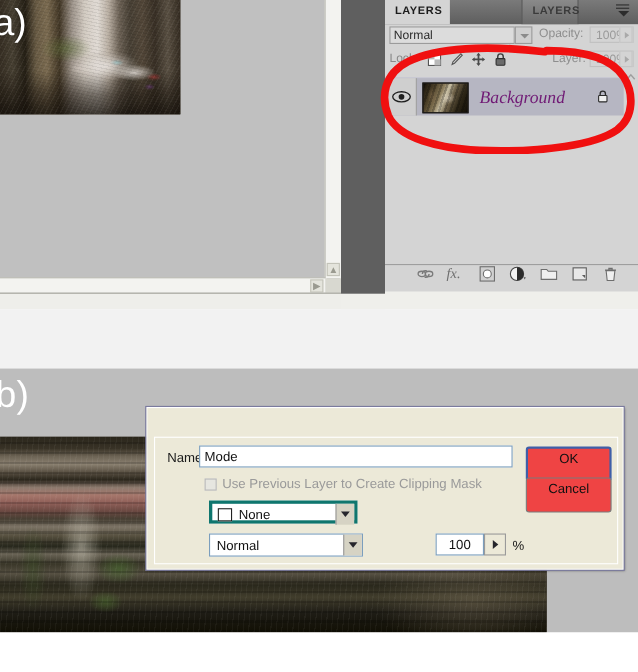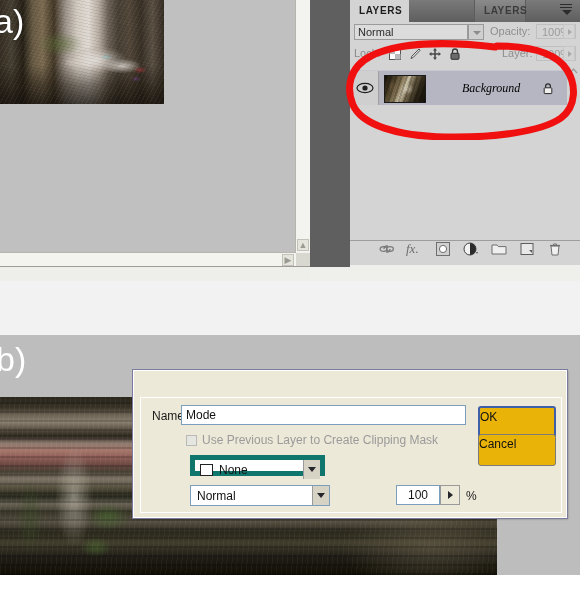--- a/index.html
+++ b/index.html
@@ -105,22 +105,22 @@
   #layer-thumb{position:absolute;left:30px;top:4px;width:40px;height:26px;border:1px solid #1a1a1a;overflow:hidden;background:#241d14;}
   .photo-tunnel{
     position:absolute;inset:0;
     background:
       radial-gradient(ellipse 10px 8px at 22px 13px, rgba(215,205,185,.75), transparent 70%),
       radial-gradient(ellipse 6px 12px at 8px 12px, rgba(120,100,70,.8), transparent 72%),
       linear-gradient(115deg,#151009 0%,#4d4129 22%,#8b7c5b 38%,#c8bfa4 48%,#6d6047 60%,#2d2617 78%,#120e07 100%);
   }
   .photo-tunnel::after{content:"";position:absolute;inset:0;
     background:repeating-linear-gradient(108deg, rgba(0,0,0,.22) 0 2px, transparent 2px 5px);}
-  #layer-name{position:absolute;left:82px;top:10px;font-size:12px;font-style:italic;color:#000000;
-    font-family:"Liberation Serif", serif;margin-left:26px;}
+  #layer-name{position:absolute;left:82px;top:10px;font-size:16px;font-style:italic;color:#701a75;
+    font-family:"Liberation Serif", serif;}
   #layer-lock-icon{position:absolute;right:14px;top:10px;width:12px;height:13px;}
 
   #layers-vscroll{position:absolute;right:0;top:64px;width:13px;height:186px;background:#d4d4d4;}
   #layers-vscroll .sb-arrow{position:absolute;left:0;width:13px;height:13px;}
 
   #layers-bottombar{position:absolute;left:0;bottom:16px;width:230px;height:24px;background:#d4d4d4;border-top:1px solid #9e9e9e;}
   .lb-icon{position:absolute;top:0;height:16px;}
   #layers-panel-footer{position:absolute;left:0;bottom:0;width:230px;height:16px;background:#efefeb;}
 
   
@@ -191,34 +191,34 @@
     border:1px solid #ffffff;box-sizing:border-box;}
 
   .dlg-label{position:absolute;font-size:12px;color:#1a1a1a;}
   .dlg-label.disabled{color:#9a9a9a;text-align:right;}
   #name-input{
     position:absolute;left:181px;top:405px;width:285px;height:20px;background:#fff;
     border:1px solid #7b9ebd;box-sizing:border-box;font-size:12px;color:#111;
     line-height:18px;padding-left:4px;z-index:31;
   }
   .dlg-btn{
-    position:absolute;width:78px;height:32px;background:#eab308;
+    position:absolute;width:78px;height:32px;background:#ef4444;
     border:1px solid #7b7b7b;border-radius:3px;box-sizing:border-box;
-    font-size:12px;color:#111;line-height:18px;z-index:31;
+    font-size:12px;color:#111;text-align:center;line-height:18px;z-index:31;
   }
   #ok-btn{left:478px;top:406px;border:2px solid #3f5fa8;}
   #cancel-btn{left:478px;top:434px;}
 
   #clip-check{position:absolute;left:186px;top:435px;width:11px;height:11px;background:#e6e6e0;border:1px solid #b9b9b9;box-sizing:border-box;z-index:31;}
   #clip-label{left:202px;top:433px;z-index:31;}
 
   #color-label{left:149px;top:459px;}
   #color-select{
     position:absolute;left:190px;top:455px;width:135px;height:21px;background:#fff;
-    border:5px solid #0f766e;box-sizing:border-box;z-index:31;
+    border:3px solid #0f766e;box-sizing:border-box;z-index:31;
   }
   #color-swatch{position:absolute;left:5px;top:4px;width:13px;height:12px;background:#fff;border:1px solid #222;box-sizing:border-box;}
   #color-text{position:absolute;left:24px;top:3px;font-size:12px;color:#111;}
   #color-drop{position:absolute;right:0;top:0;width:17px;height:19px;background:#d6d3c4;border-left:1px solid #9a9a9a;box-sizing:border-box;}
 
   #mode-label{left:148px;top:489px;}
   #mode-select{
     position:absolute;left:190px;top:485px;width:140px;height:21px;background:#fff;
     border:1px solid #7b9ebd;box-sizing:border-box;z-index:31;
   }

